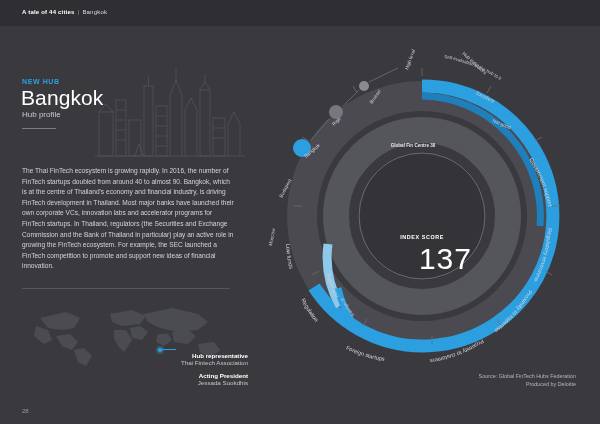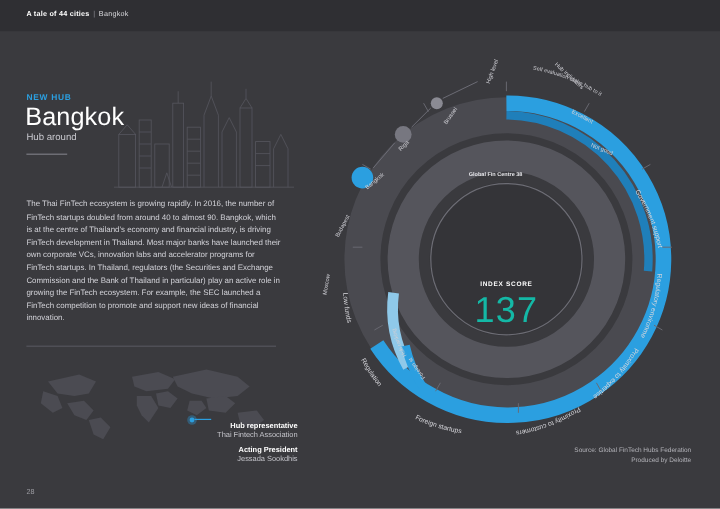--- a/index.html
+++ b/index.html
@@ -36,21 +36,21 @@
   .contact-label{font-size:6.2px;font-weight:bold;color:#ffffff;}
   .contact-value{font-size:6.2px;color:#c4c4ca;margin-bottom:6px;}
 
   
   .source{position:absolute;right:24px;bottom:36px;text-align:right;font-size:5.4px;line-height:8px;color:#b4b4ba;}
 
   
   .chart{position:absolute;left:248px;top:30px;width:348px;height:360px;}
   .chart svg{display:block;}
   .index-label{position:absolute;left:calc(50% - 40px);top:204px;width:80px;text-align:center;font-size:5.4px;letter-spacing:.6px;color:#ffffff;font-weight:bold;}
-  .index-value{position:absolute;left:calc(50% - 50px);top:212px;width:100px;text-align:center;font-size:30px;color:#14b8a6;font-weight:normal;letter-spacing:1px;}
+  .index-value{position:absolute;left:calc(50% - 50px);top:212px;width:100px;text-align:right;font-size:30px;color:#ffffff;font-weight:normal;letter-spacing:1px;}
 
   .gfci{position:absolute;left:142px;top:113px;width:46px;text-align:center;font-size:4.6px;line-height:6px;color:#e4e4e8;font-weight:bold;}
 
   
   .skyline{position:absolute;left:95px;top:40px;width:150px;height:120px;}
 </style>
 </head>
 <body>
 
 <div class="page">
@@ -92,21 +92,21 @@
           <line x1="118" y1="98" x2="130" y2="98"></line>
         <path d="M133 116 L133 84 L139 72 L145 84 L145 116"></path>
         <path d="M40 116 L44 104 L48 116"></path>
         <line x1="0" y1="116" x2="150" y2="116"></line>
       </g>
     </svg>
   </div>
 
   <div class="newhub">NEW HUB</div>
   <div class="city">Bangkok</div>
-  <div class="hubprofile">Hub around</div>
+  <div class="hubprofile">Hub profile</div>
   <div class="divider"></div>
 
   <div class="body-copy">The Thai FinTech ecosystem is growing rapidly. In 2016, the number of FinTech startups doubled from around 40 to almost 90. Bangkok, which is at the centre of Thailand's economy and financial industry, is driving FinTech development in Thailand. Most major banks have launched their own corporate VCs, innovation labs and accelerator programs for FinTech startups. In Thailand, regulators (the Securities and Exchange Commission and the Bank of Thailand in particular) play an active role in growing the FinTech ecosystem. For example, the SEC launched a FinTech competition to promote and support new ideas of financial innovation.</div>
 
   <div class="divider2"></div>
 
   <div class="map-wrap">
     <svg width="212" height="70" viewBox="0 0 212 70">
       <g fill="#4b4b52">
         <path d="M18 18 L44 12 L58 18 L52 28 L40 30 L26 28 Z"></path>

